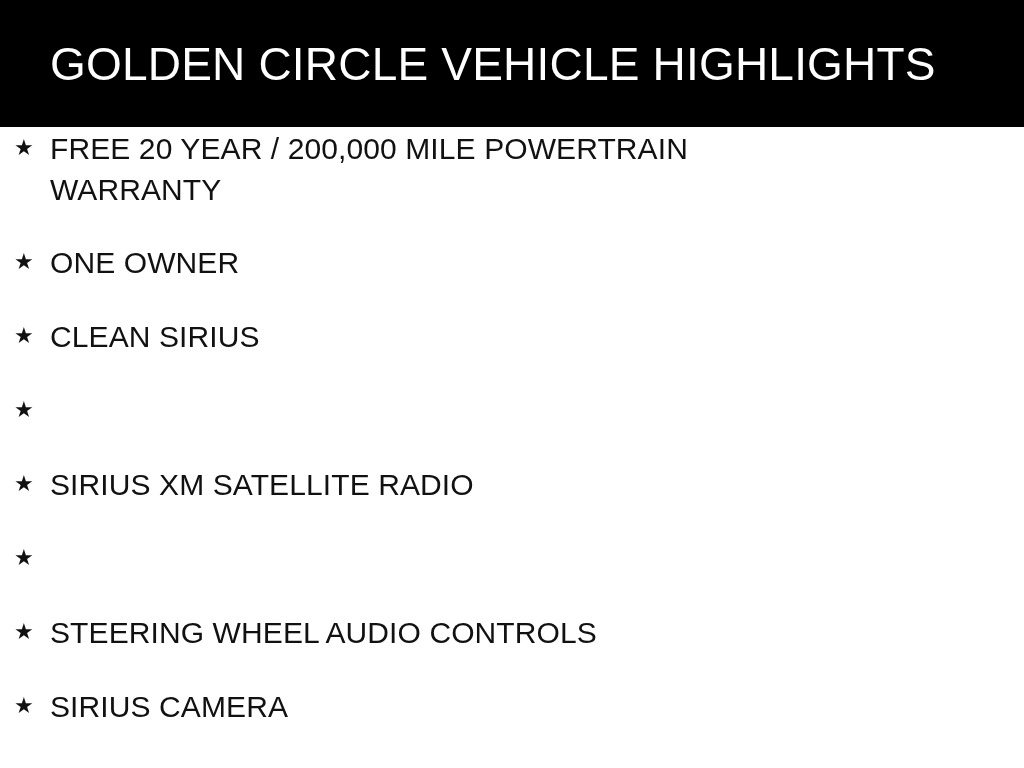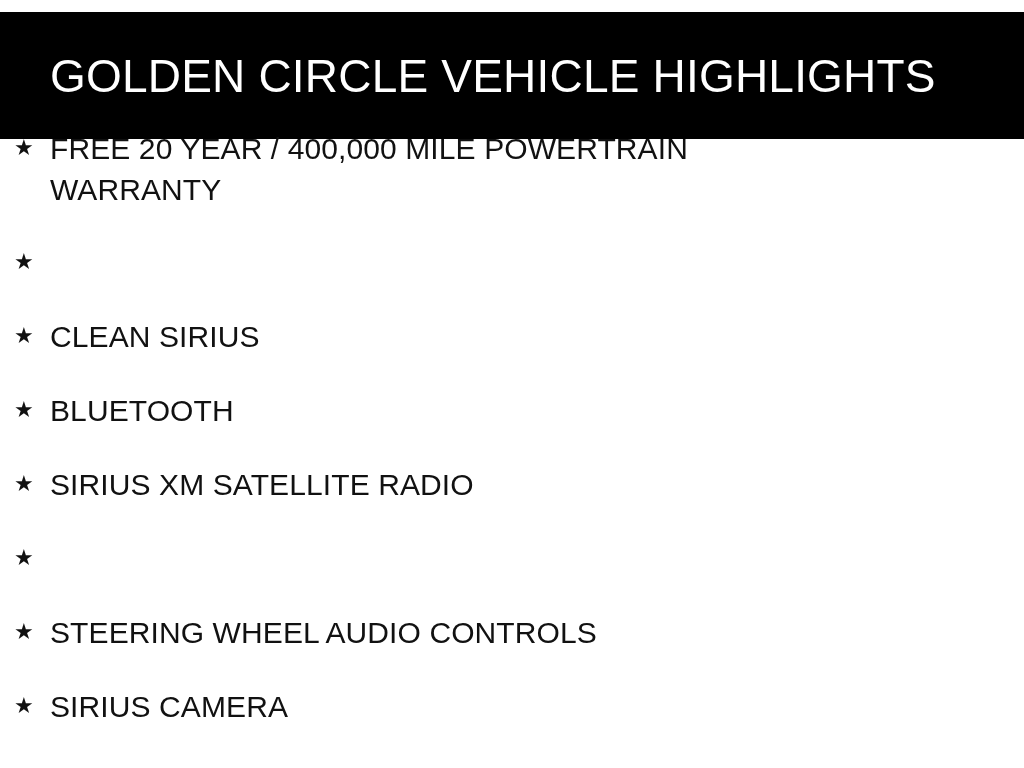--- a/index.html
+++ b/index.html
@@ -19,21 +19,21 @@
     position: relative;
     width: 1024px;
     height: 768px;
     background: #ffffff;
   }
 
   
   .banner {
     position: absolute;
     left: 0;
-    top: 12px;
+    top: 0;
     width: 1024px;
     height: 127px;
     background: #000000;
     display: flex;
     align-items: center;
   }
   .banner-title {
     color: #ffffff;
     font-size: 46px;
     line-height: 50px;
@@ -92,35 +92,35 @@
 <div id="page">
 
   <div class="banner">
     <div class="banner-title">GOLDEN CIRCLE VEHICLE HIGHLIGHTS</div>
   </div>
 
   <ul class="highlights">
 
     <li class="highlight-item two-line">
       <span class="bullet-star">★</span>
-      <span class="highlight-label">FREE 20 YEAR / 400,000 MILE POWERTRAIN WARRANTY</span>
+      <span class="highlight-label">FREE 20 YEAR / 200,000 MILE POWERTRAIN WARRANTY</span>
     </li>
 
     <li class="highlight-item">
       <span class="bullet-star">★</span>
+      <span class="highlight-label">ONE OWNER</span>
     </li>
 
     <li class="highlight-item">
       <span class="bullet-star">★</span>
       <span class="highlight-label">CLEAN SIRIUS</span>
     </li>
 
     <li class="highlight-item">
       <span class="bullet-star">★</span>
-      <span class="highlight-label">BLUETOOTH</span>
     </li>
 
     <li class="highlight-item">
       <span class="bullet-star">★</span>
       <span class="highlight-label">SIRIUS XM SATELLITE RADIO</span>
     </li>
 
     <li class="highlight-item">
       <span class="bullet-star">★</span>
     </li>

